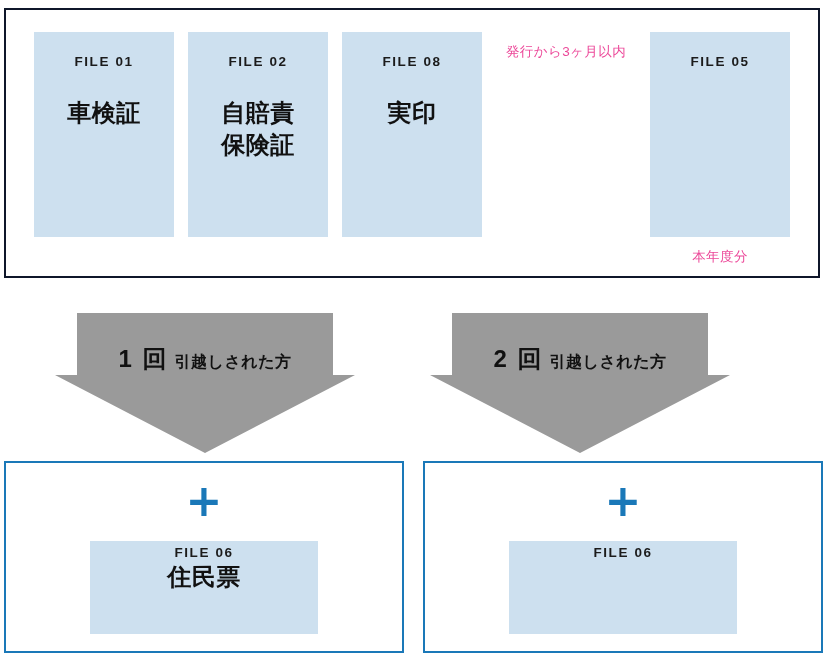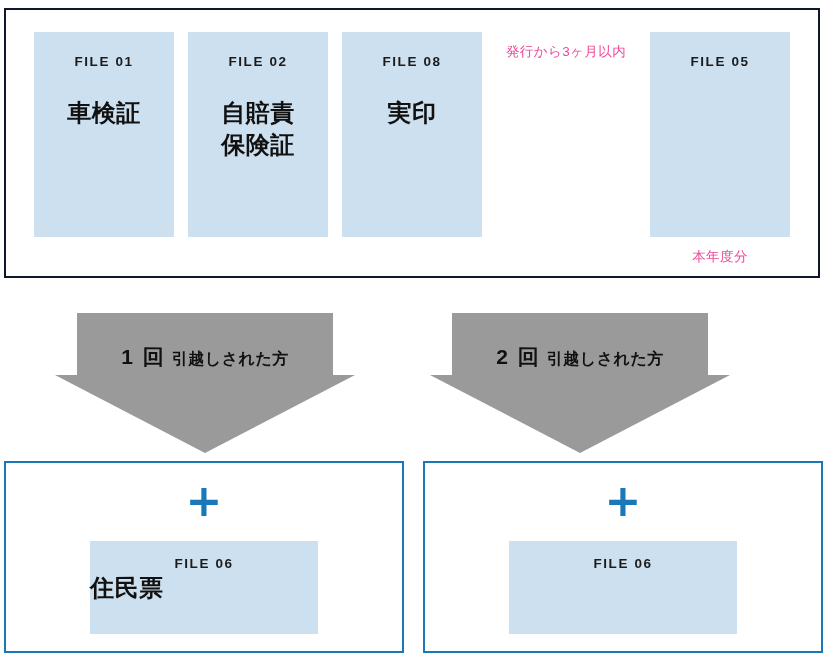--- a/index.html
+++ b/index.html
@@ -113,21 +113,21 @@
     left: 0;
     top: 30px;
     width: 300px;
     text-align: center;
     display: flex;
     align-items: baseline;
     justify-content: center;
     white-space: nowrap;
   }
   .arrow-num {
-    font-size: 21px;
+    font-size: 24px;
     font-weight: bold;
     color: #111111;
     letter-spacing: 2px;
   }
   .arrow-desc {
     font-size: 16px;
     font-weight: bold;
     color: #111111;
     margin-left: 6px;
     letter-spacing: 0.5px;
@@ -162,21 +162,22 @@
   .bottom-card {
     position: absolute;
     top: 78px;
     left: 50%;
     transform: translateX(-50%);
     width: 228px;
     height: 93px;
     background: #cde0ef;
     display: flex;
     flex-direction: column;
-    padding-top: 15px;
+    align-items: center;
+    padding-top: 4px;
     box-sizing: border-box;
   }
   .bottom-card .file-label { font-size: 13.5px; }
   .bottom-card .bottom-title {
     margin-top: 1px;
     font-size: 24px;
     font-weight: bold;
     color: #111111;
     letter-spacing: 0.5px;
   }

